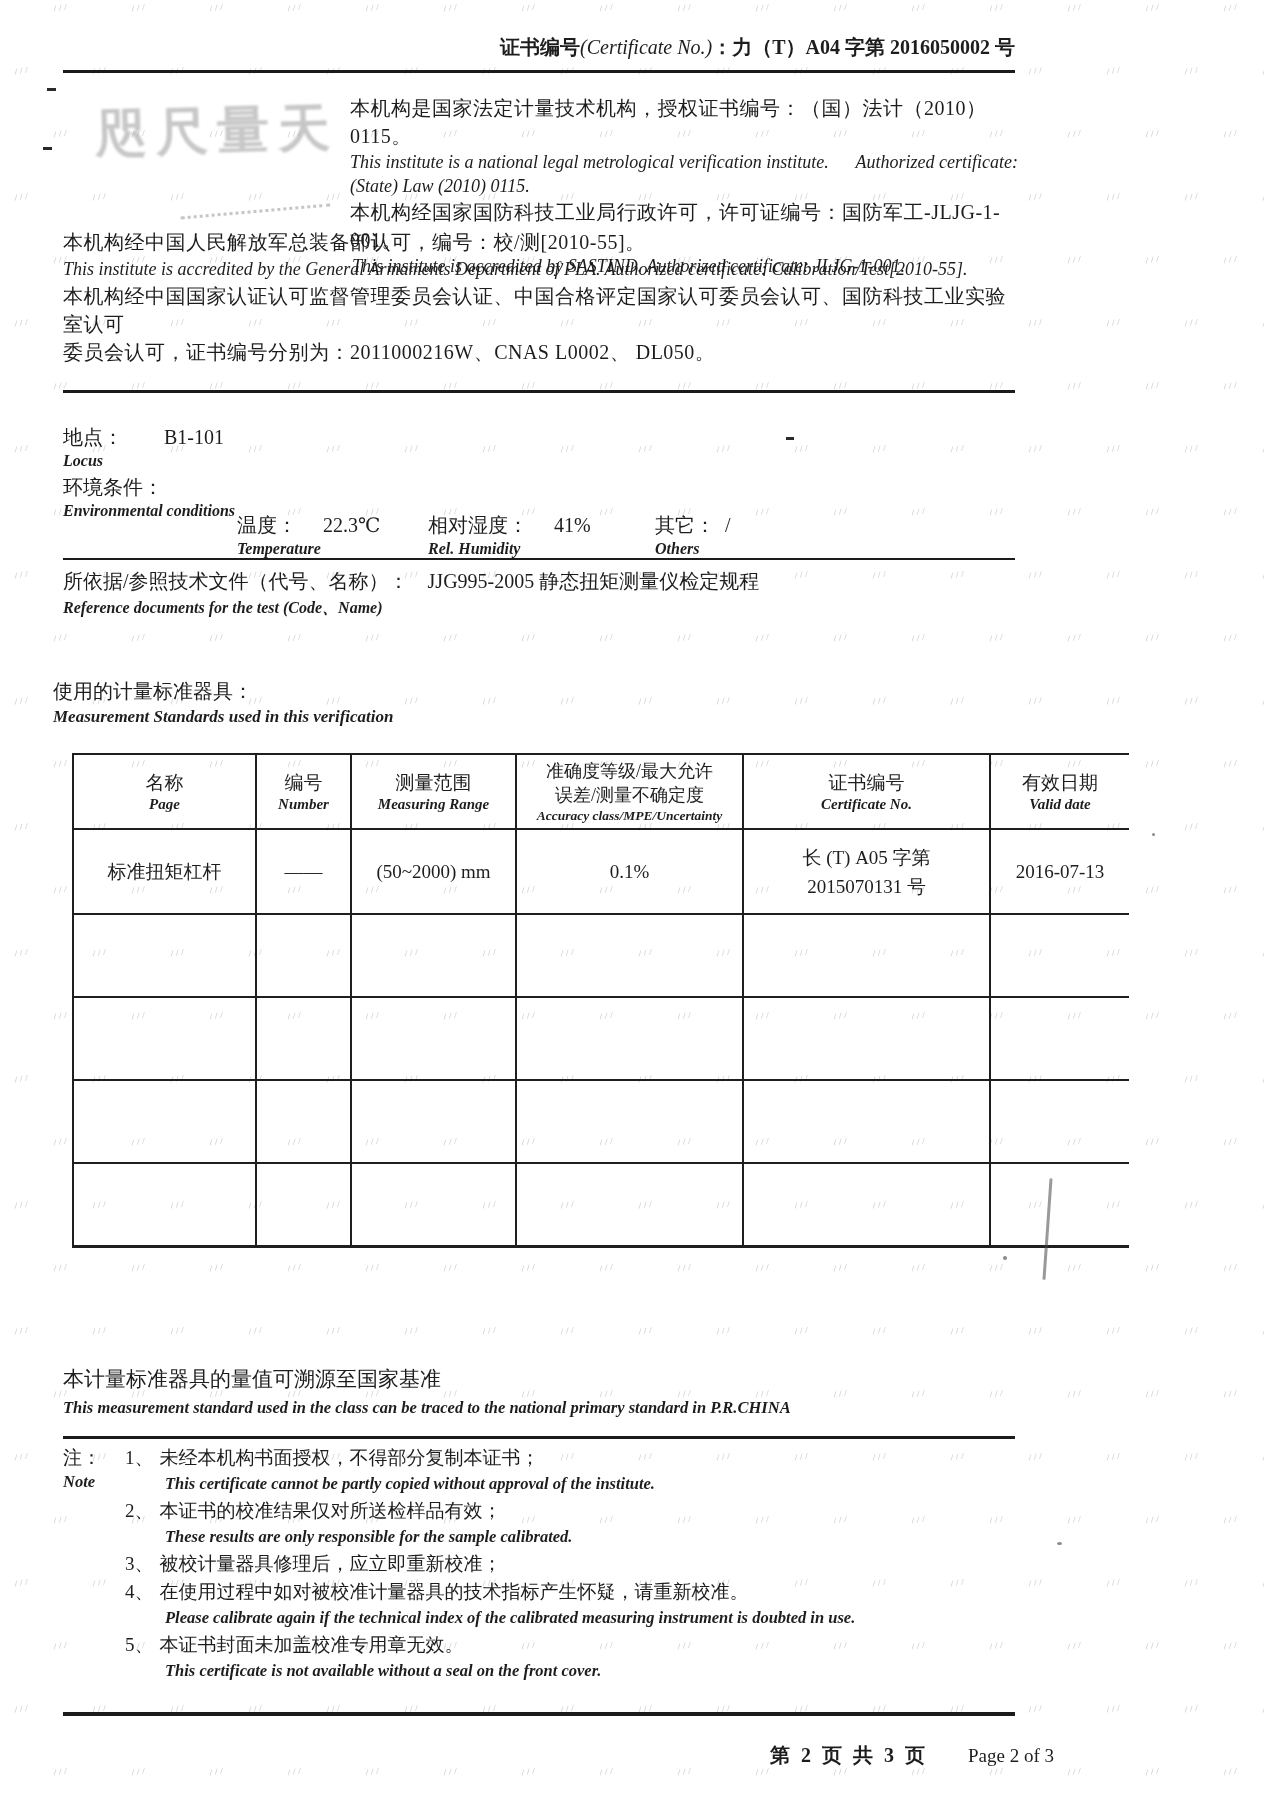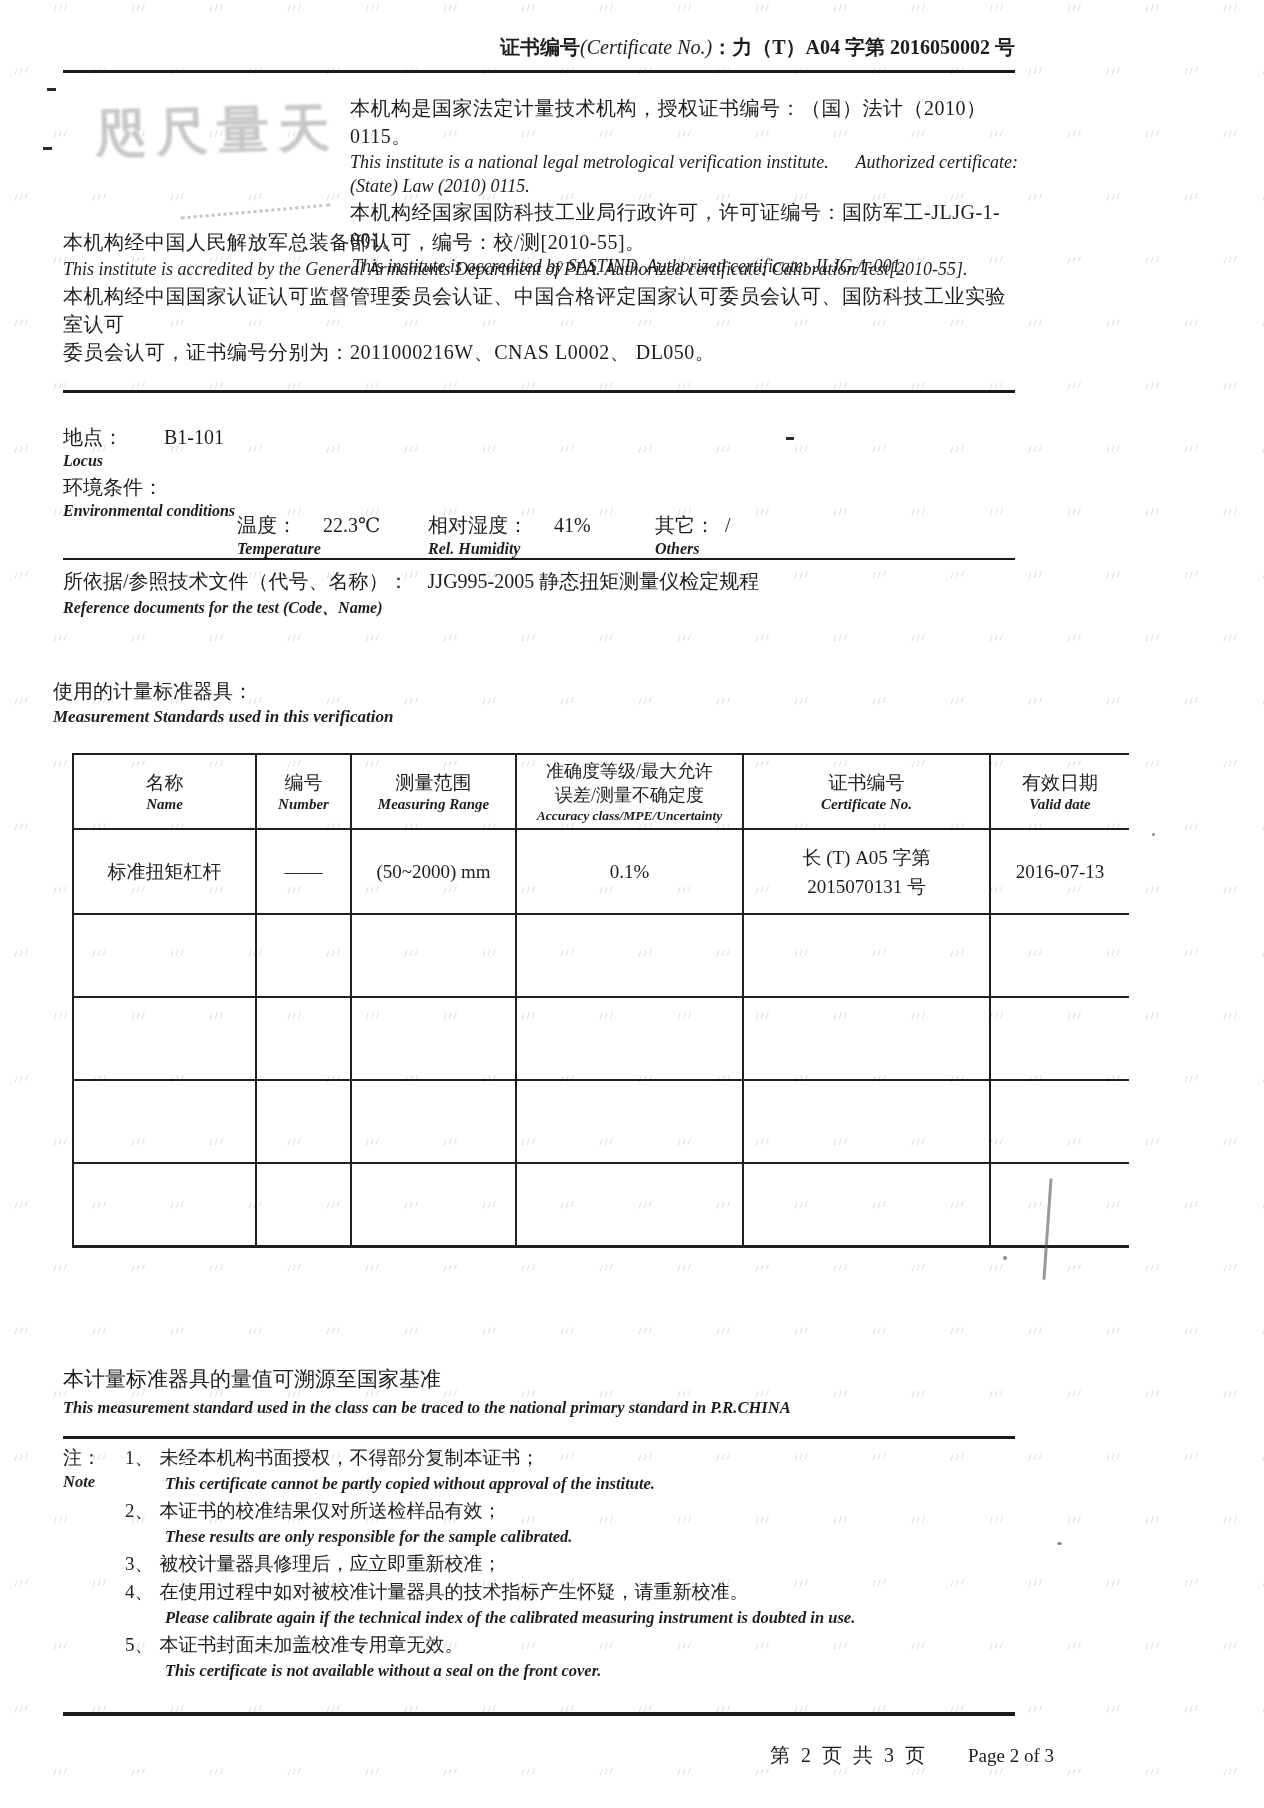--- a/index.html
+++ b/index.html
@@ -68,21 +68,21 @@
   
   .trace{left:63px;top:1366px;width:980px;}
   
   .notes{left:63px;top:1444px;width:952px;}
   .note-item{position:relative;margin-bottom:1px;}
   .note-cn{font-size:19px;line-height:27px;padding-left:102px;text-indent:-40px;}
   .note-en{font-size:16.5px;line-height:25px;padding-left:102px;font-style:italic;font-weight:bold;}
   .note-head{position:absolute;left:0;top:0;}
   
   .footer{left:770px;top:1742px;display:flex;gap:40px;align-items:baseline;}
-  .footer .c{font-size:20px;letter-spacing:3px;}
+  .footer .c{font-size:20px;letter-spacing:3px;font-weight:bold;}
   .footer .e{font-size:19px;}
   
   .dash-mark{position:absolute;background:#2a2a2a;z-index:1;}
   .scratch{position:absolute;left:1046px;top:1178px;width:3px;height:102px;
     background:rgba(70,70,70,.55);border-radius:2px;transform:rotate(4deg);z-index:1;filter:blur(.4px);}
   .speck{position:absolute;background:rgba(60,60,60,.6);border-radius:50%;z-index:1;}
 </style>
 </head>
 <body>
 
@@ -651,21 +651,21 @@
         <col class="col2">
         <col class="col3">
         <col class="col4">
         <col class="col5">
         <col class="col6">
     </colgroup>
     <tbody>
         <tr class="hrow">
       <td>
         <div class="th-cn pre">名称</div>
-        <div class="th-en">Name</div>
+        <div class="th-en">Page</div>
       </td>
       <td>
         <div class="th-cn pre">编号</div>
         <div class="th-en">Number</div>
       </td>
       <td>
         <div class="th-cn pre">测量范围</div>
         <div class="th-en">Measuring Range</div>
       </td>
       <td>

